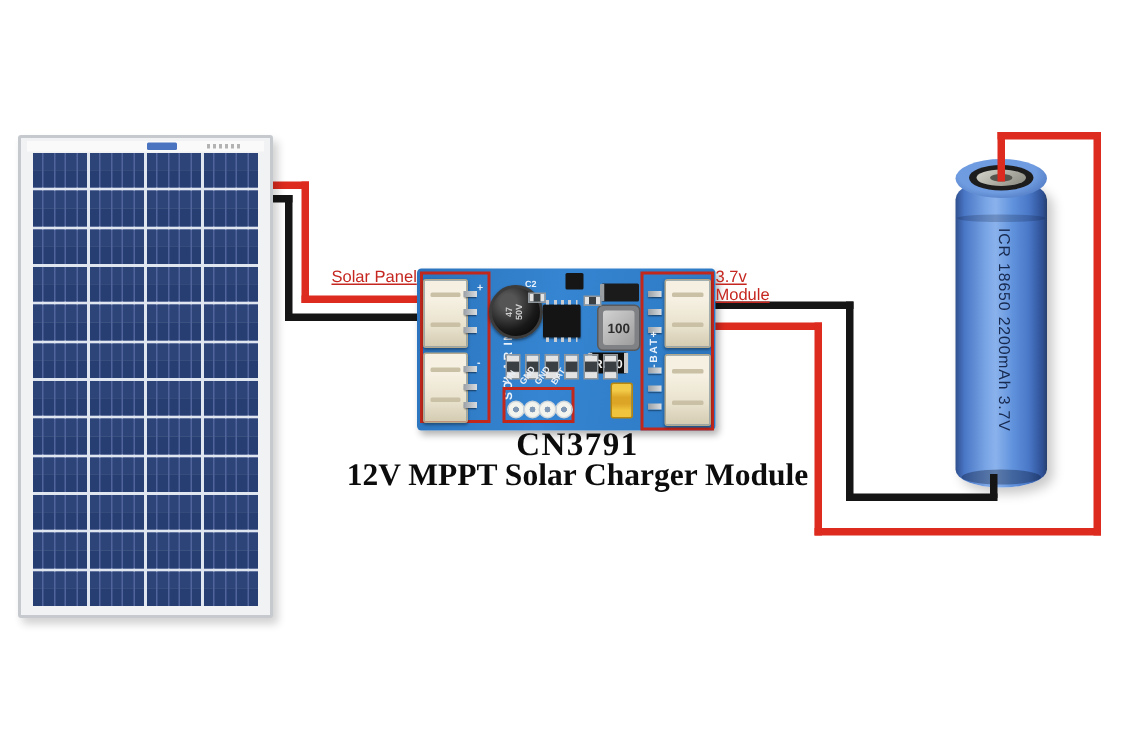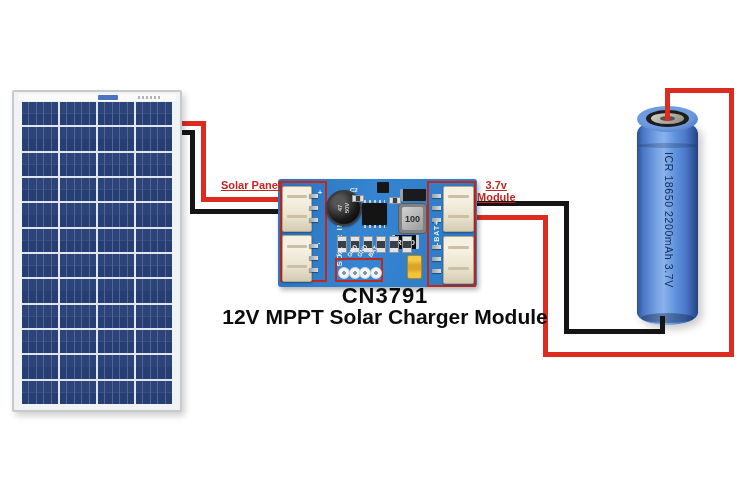--- a/index.html
+++ b/index.html
@@ -81,24 +81,24 @@
   .bat-cap{position:absolute;left:0;top:0;width:61px;height:26px;border-radius:50%;
        background:radial-gradient(ellipse at 45% 35%,#6f9be0 0 55%,#3a63ad 100%);}
   .bat-ring{position:absolute;left:9px;top:4px;width:43px;height:17px;border-radius:50%;background:#1d1d1d;}
   .bat-terminal{position:absolute;left:14px;top:7px;width:33px;height:11px;border-radius:50%;
        background:linear-gradient(145deg,#d6d6cd,#88887f);}
   .bat-terminal-core{position:absolute;left:9px;top:3px;width:15px;height:5px;border-radius:50%;background:#55554e;}
   .bat-print{position:absolute;left:26px;top:46px;height:186px;writing-mode:vertical-rl;
        font-size:10.5px;color:#17294e;letter-spacing:.6px;white-space:nowrap;}
 
   
-  .callout{position:absolute;color:#c5261f;font-size:11px;font-weight:bold;text-decoration:underline;
-       line-height:12px;white-space:nowrap;z-index:4;text-align:center;}
+  .callout{position:absolute;color:#c5261f;font-size:11px;font-weight:normal;text-decoration:underline;
+       line-height:12px;white-space:nowrap;z-index:4;}
   .title{position:absolute;left:205px;top:285px;width:360px;text-align:center;color:#0c0c0c;
-       font-family:Liberation Sans, sans-serif;z-index:4;}
+       font-family:Liberation Serif, serif;z-index:4;}
   .title .t1{font-size:22px;font-weight:800;letter-spacing:1px;line-height:22px;}
   .title .t2{font-size:21px;font-weight:800;letter-spacing:0px;line-height:19px;}
 </style>
 </head>
 <body>
 
 <div class="stage">
 
   <div class="w w-red" style="left:178px;top:121px;width:28px;height:5px"></div>
   <div class="w w-red" style="left:201px;top:121px;width:5px;height:81px"></div>

